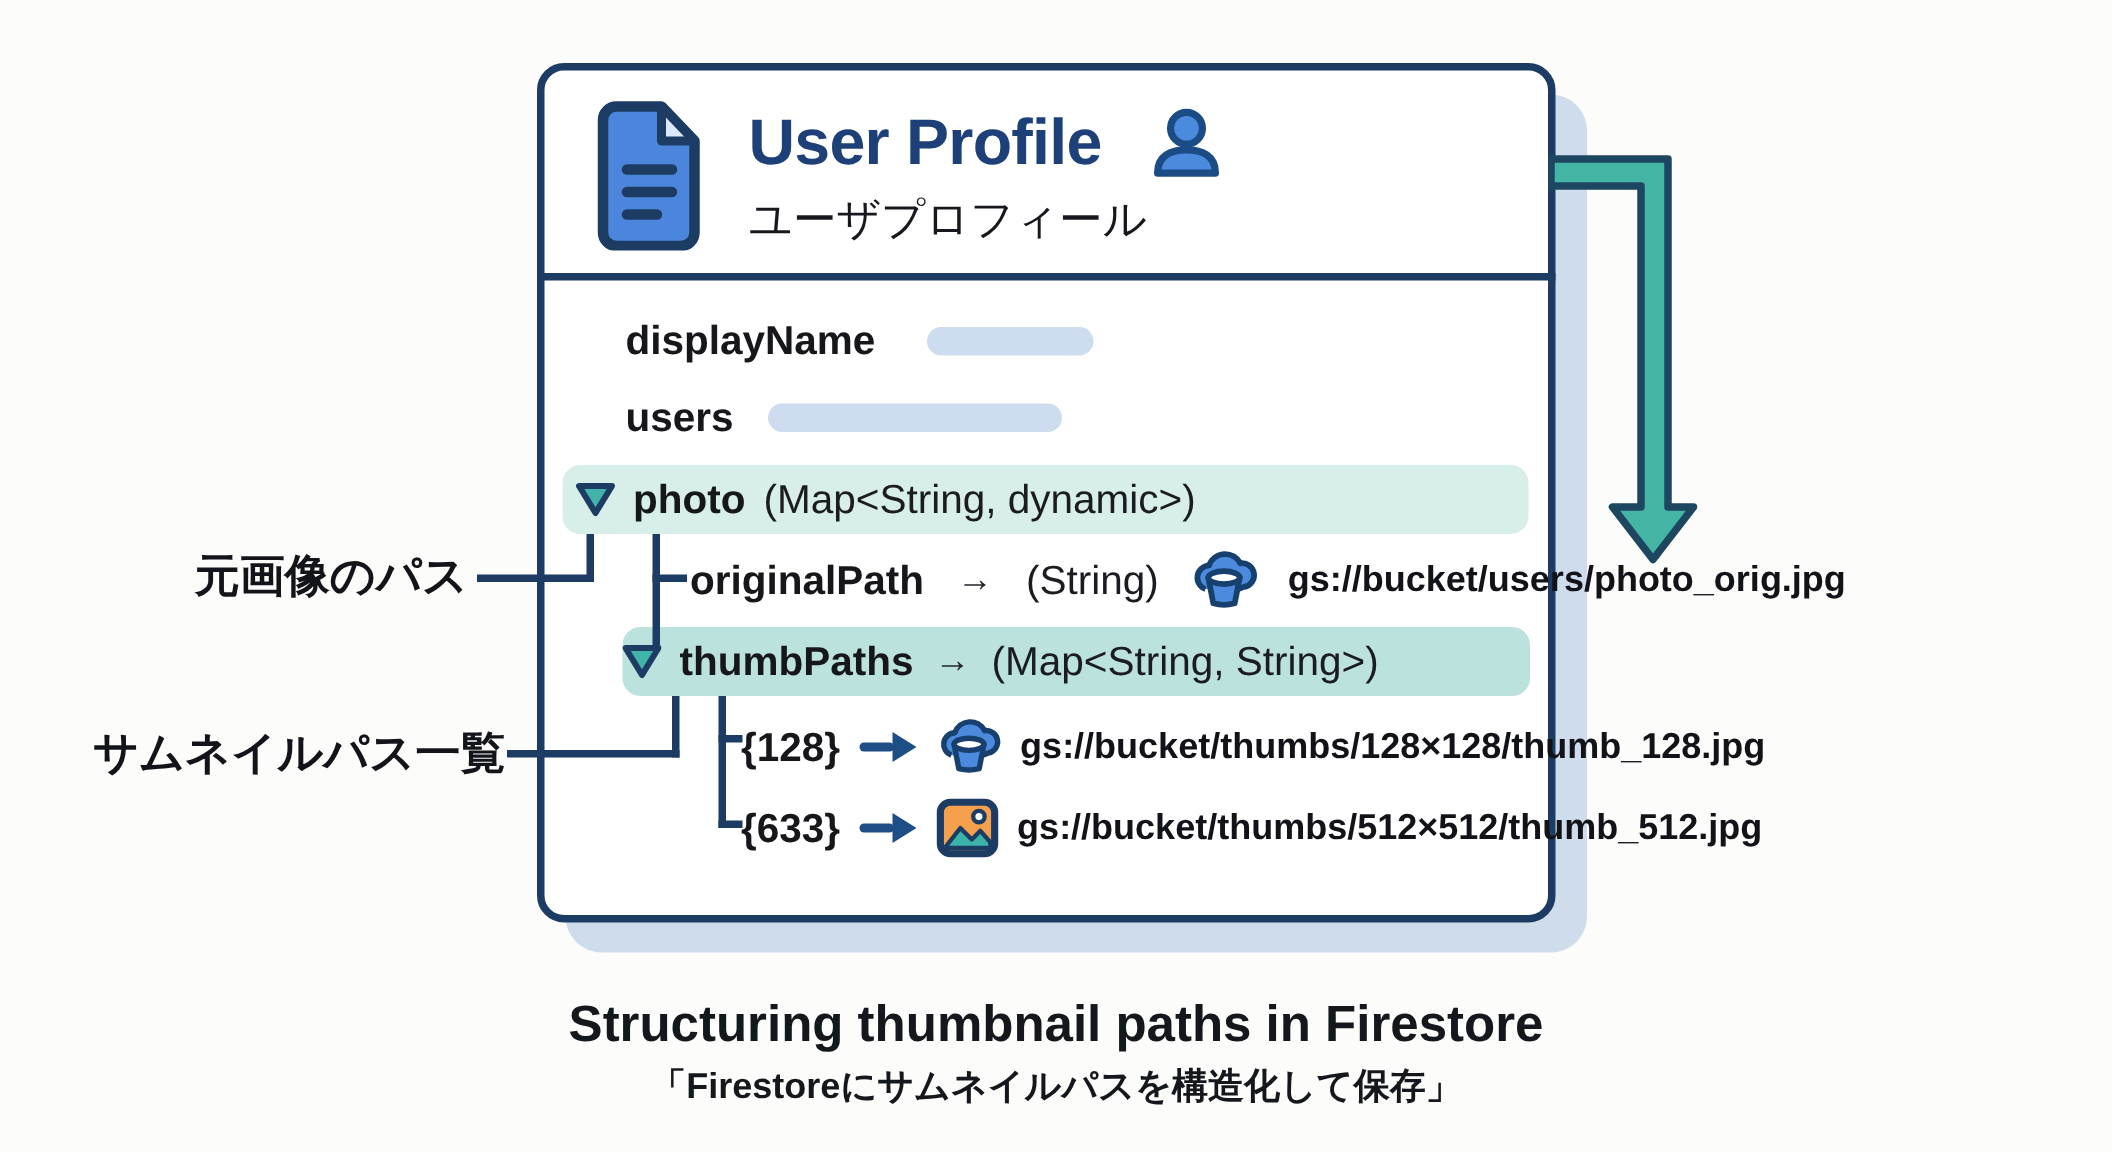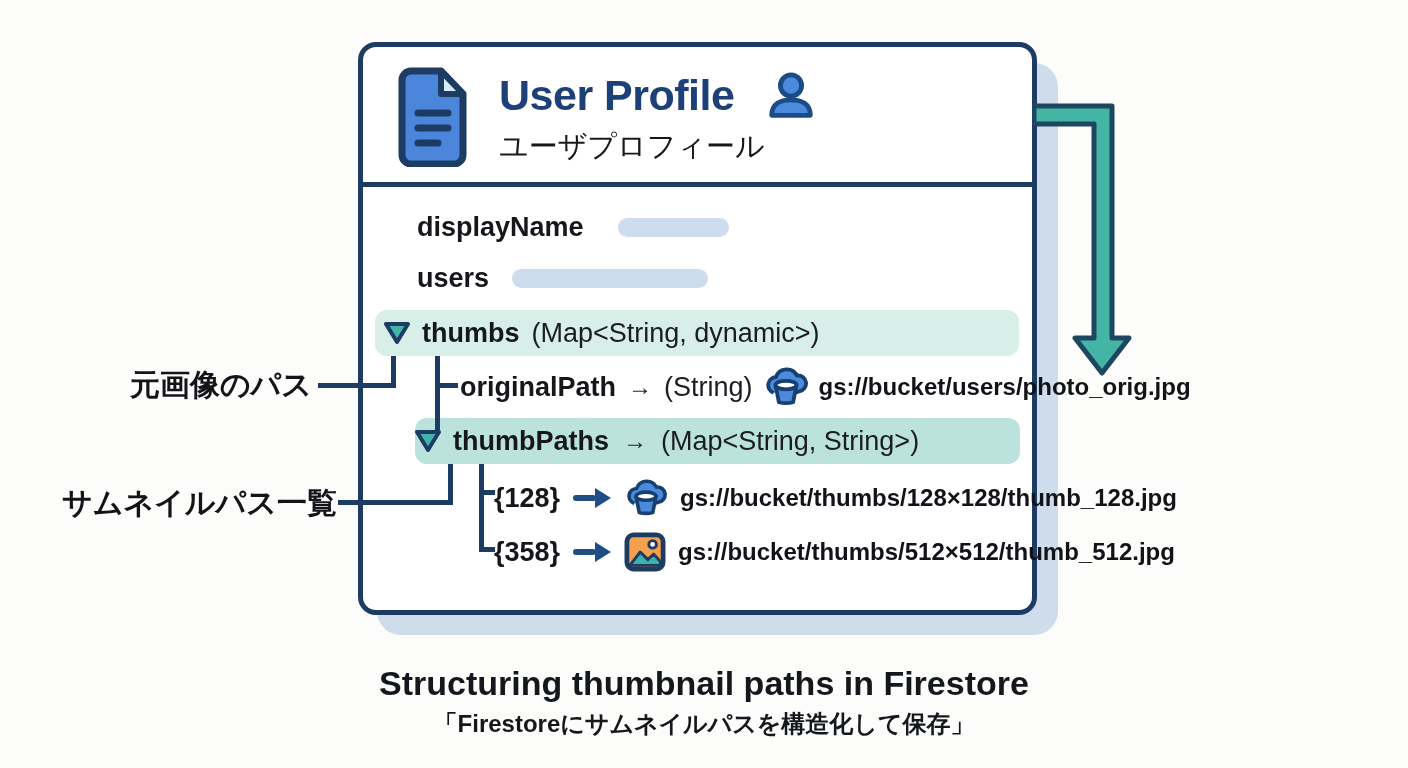--- a/index.html
+++ b/index.html
@@ -75,25 +75,25 @@
 
   <div class="abs fld" style="left:417px;top:261px;">users</div>
   <div class="abs pill" style="left:512px;top:269px;width:196px;height:19px;"></div>
 
   <div class="abs flexrow photo-row">
     <span>
       <svg width="26" height="24" viewBox="0 0 26 24">
           <polygon points="2,3 24,3 13,21" fill="#42b3a8" stroke="#1d3c64" stroke-width="4" stroke-linejoin="round"></polygon>
         </svg>
     </span>
-    <span class="fld">thumbs</span>
+    <span class="fld">photo</span>
     <span class="typ">(Map&lt;String, dynamic&gt;)</span>
   </div>
 
-  <div class="abs flexrow" style="left:460px;top:366px;height:42px;gap:10px;">
+  <div class="abs flexrow" style="left:460px;top:366px;height:42px;gap:20px;">
     <span class="fld">originalPath</span>
     <span class="txt-arrow">→</span>
     <span class="typ">(String)</span>
     <span>
       <svg width="46" height="40" viewBox="0 0 48 42">
         <g stroke="#17406e" stroke-width="4" stroke-linejoin="round">
           <path d="M11 27 A8.5 8.5 0 0 1 13.5 10.5 A12 12 0 0 1 35.5 9 A8 8 0 0 1 38 25.5 L34 27" fill="#4c8ade"></path>
           <path d="M13 19 L16.5 37 a12 4 0 0 0 15 0 L35 19 Z" fill="#4c8ade"></path>
           <ellipse cx="24" cy="19" rx="11" ry="4.5" fill="#ffffff"></ellipse>
         </g>
@@ -127,21 +127,21 @@
           <path d="M11 27 A8.5 8.5 0 0 1 13.5 10.5 A12 12 0 0 1 35.5 9 A8 8 0 0 1 38 25.5 L34 27" fill="#4c8ade"></path>
           <path d="M13 19 L16.5 37 a12 4 0 0 0 15 0 L35 19 Z" fill="#4c8ade"></path>
           <ellipse cx="24" cy="19" rx="11" ry="4.5" fill="#ffffff"></ellipse>
         </g>
       </svg>
     </span>
     <span class="val">gs://bucket/thumbs/128×128/thumb_128.jpg</span>
   </div>
 
   <div class="abs flexrow" style="left:494px;top:531px;height:42px;gap:12px;">
-    <span class="fld">{358}</span>
+    <span class="fld">{633}</span>
     <span>
       <svg width="40" height="22" viewBox="0 0 40 22">
           <rect x="1" y="8" width="23" height="6" rx="3" fill="#1e4e85"></rect>
           <polygon points="23,1 39,11 23,21" fill="#1e4e85"></polygon>
         </svg>
     </span>
     <span>
       <svg width="42" height="40" viewBox="0 0 44 42">
         <rect x="3" y="3" width="38" height="36" rx="7" fill="#f5a04c" stroke="#1d3c64" stroke-width="5"></rect>
         <polygon points="6,35 17,21 25,29 31,23 38,31 38,35" fill="#3cb3a8" stroke="#1d3c64" stroke-width="3" stroke-linejoin="round"></polygon>

